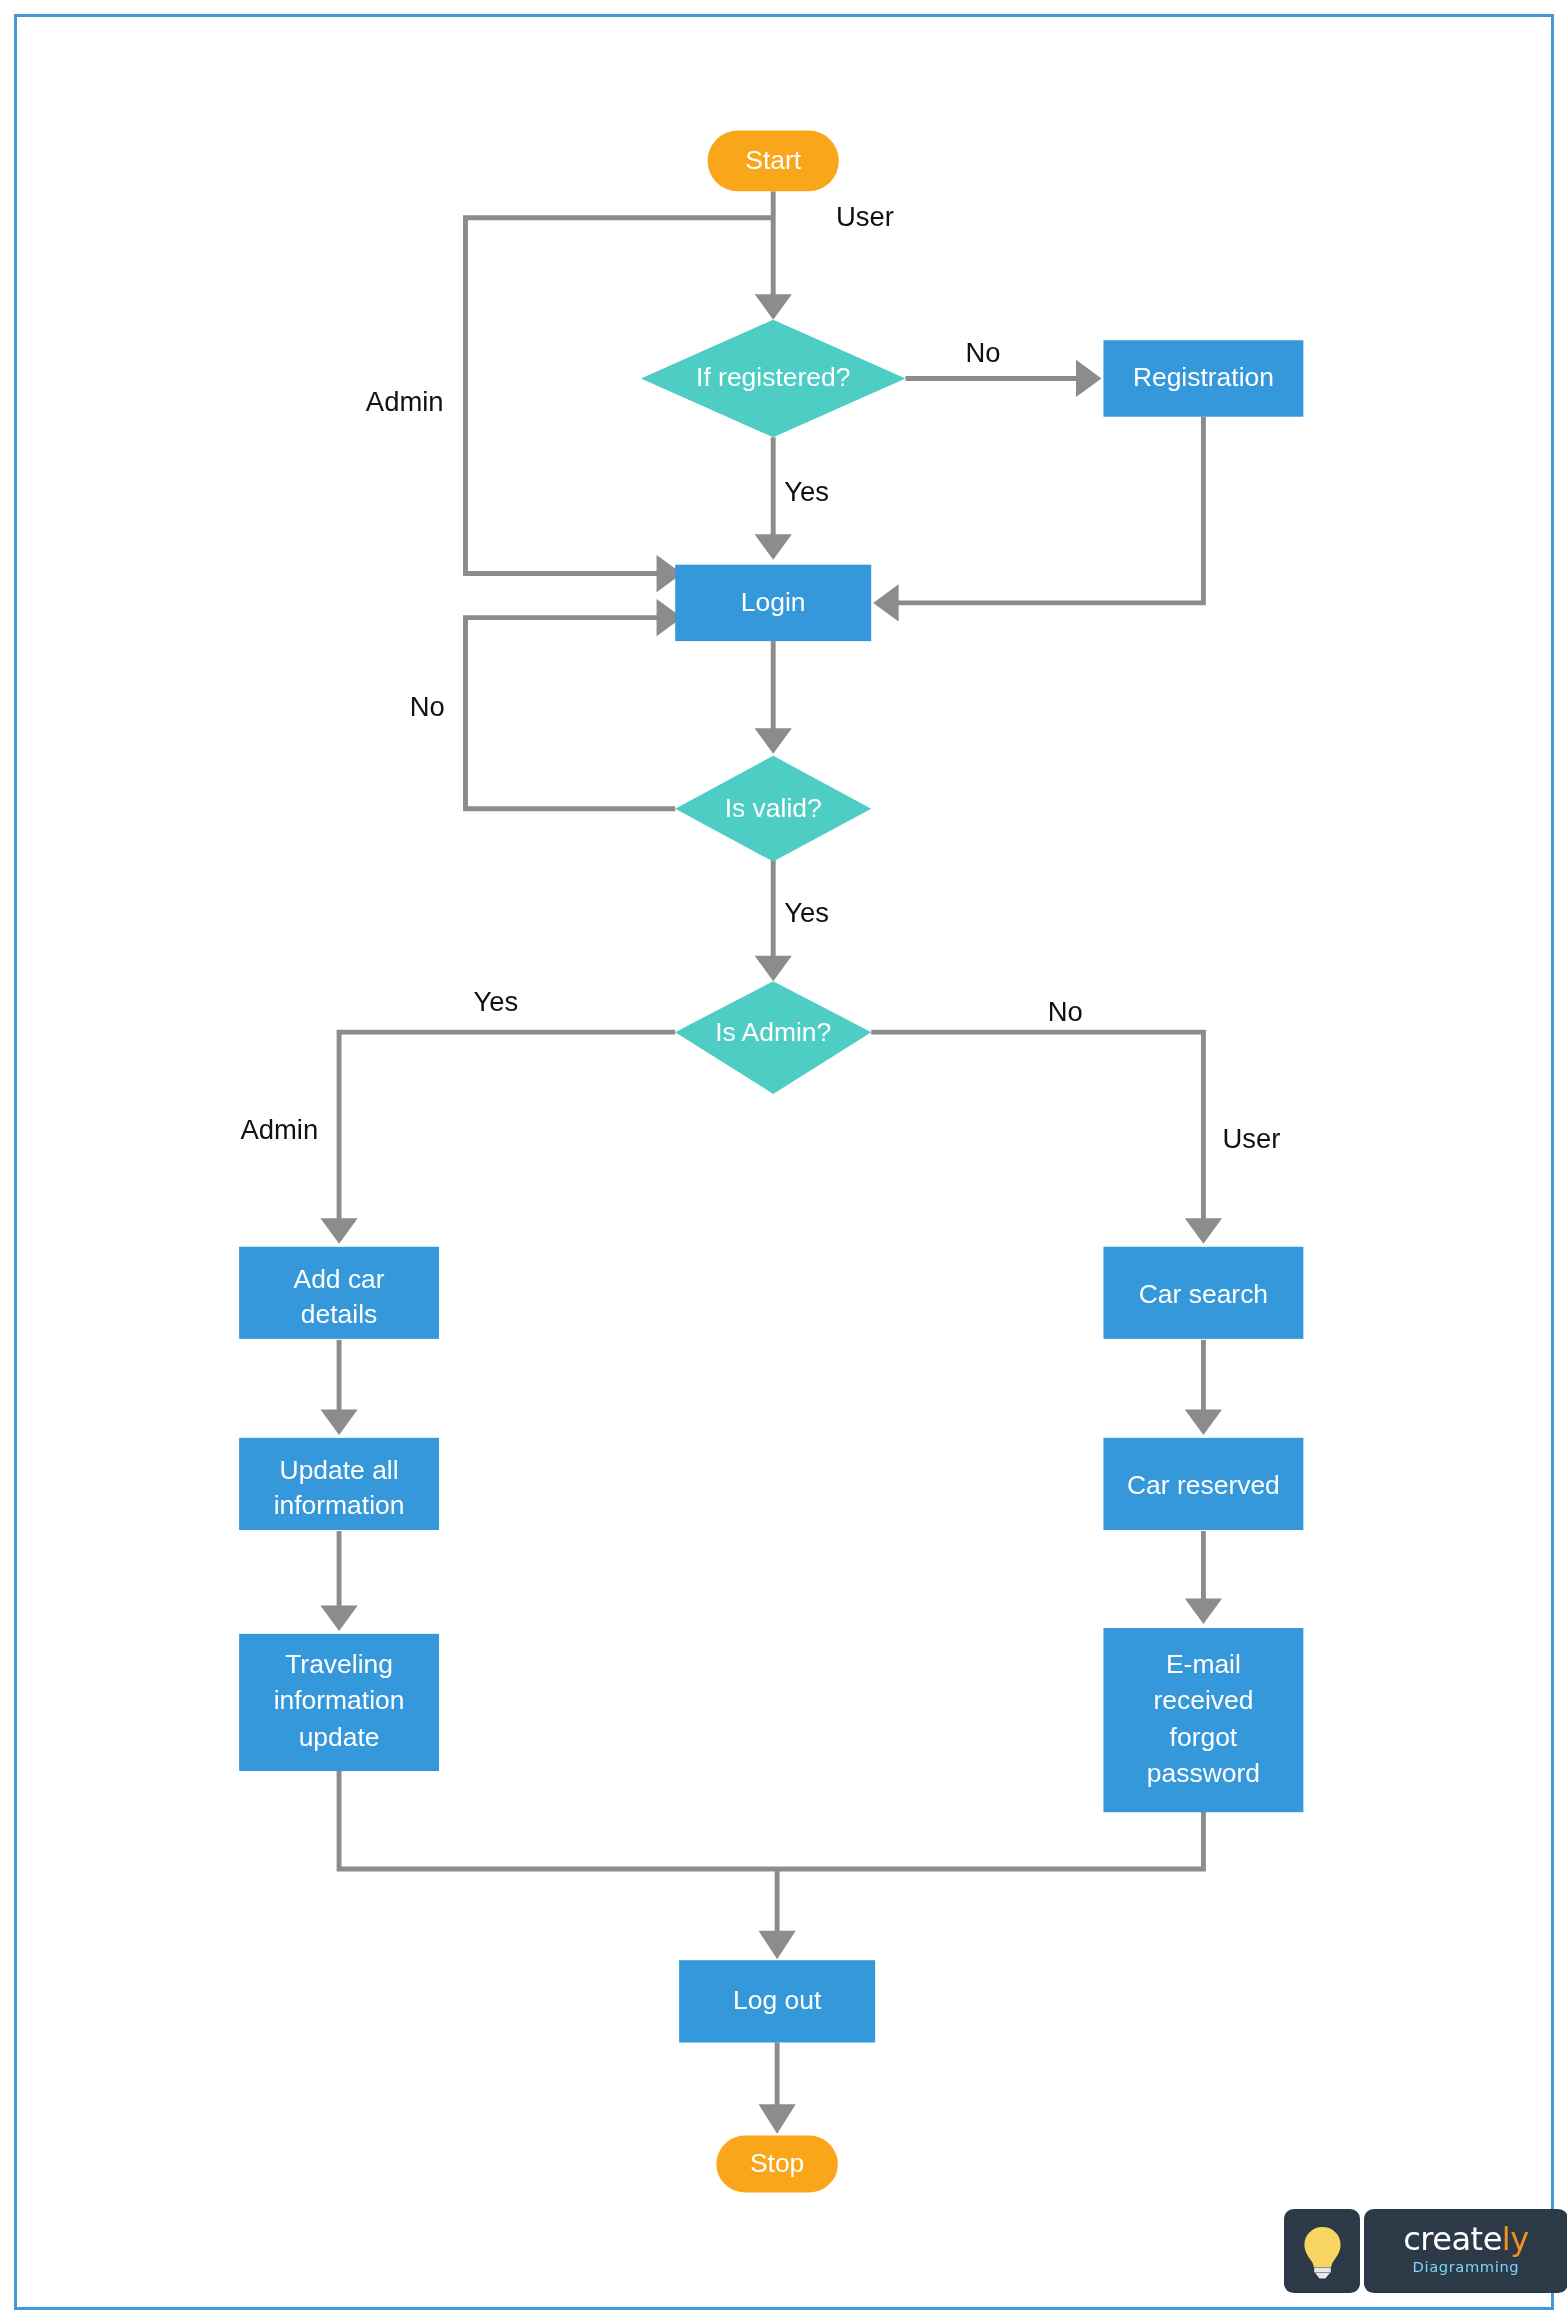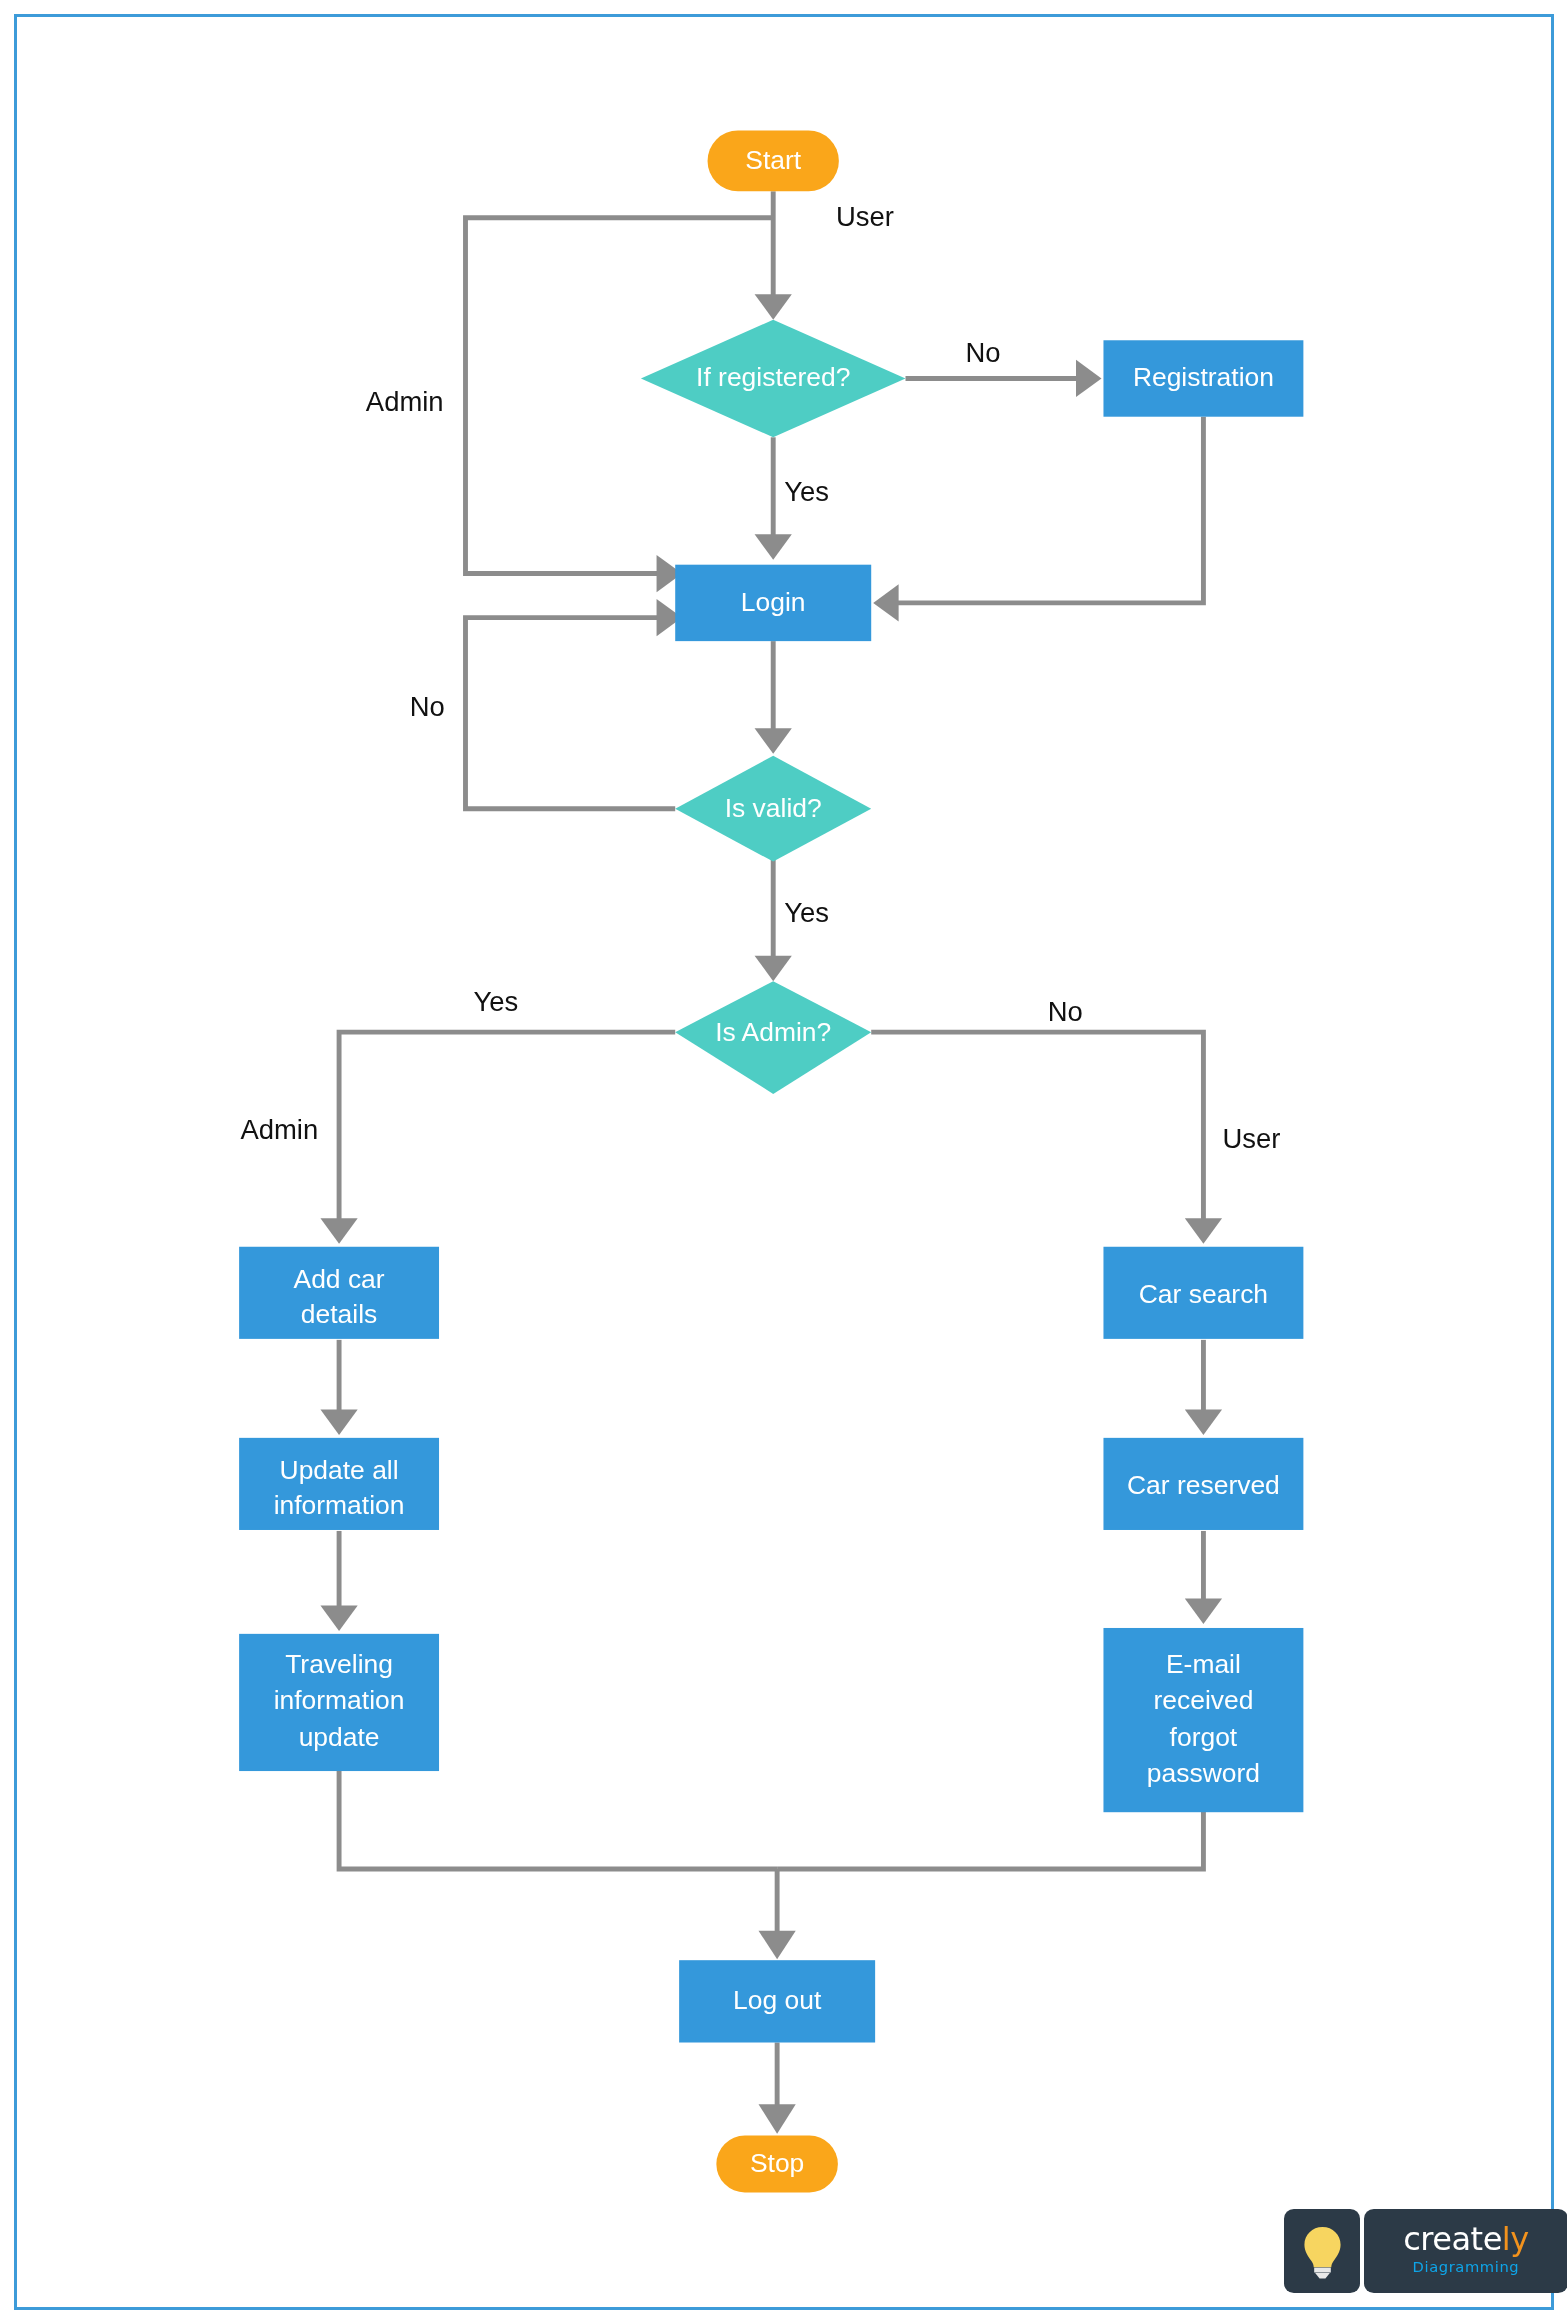--- a/index.html
+++ b/index.html
@@ -98,21 +98,21 @@
     font-size: 32px;
     font-weight: 400;
     color: #ffffff;
     letter-spacing: -0.5px;
     line-height: 1;
   }
   #wm-wordmark .ly { color: #F2921D; }
   #wm-tagline {
     font-family: "DejaVu Sans", sans-serif;
     font-size: 14.7px;
-    color: #0ea5e9;
+    color: #7dd3fc;
     letter-spacing: 0.6px;
     line-height: 1;
     margin-top: 5px;
   }
 </style>
 </head>
 <body>
 
 <div id="page">
 

